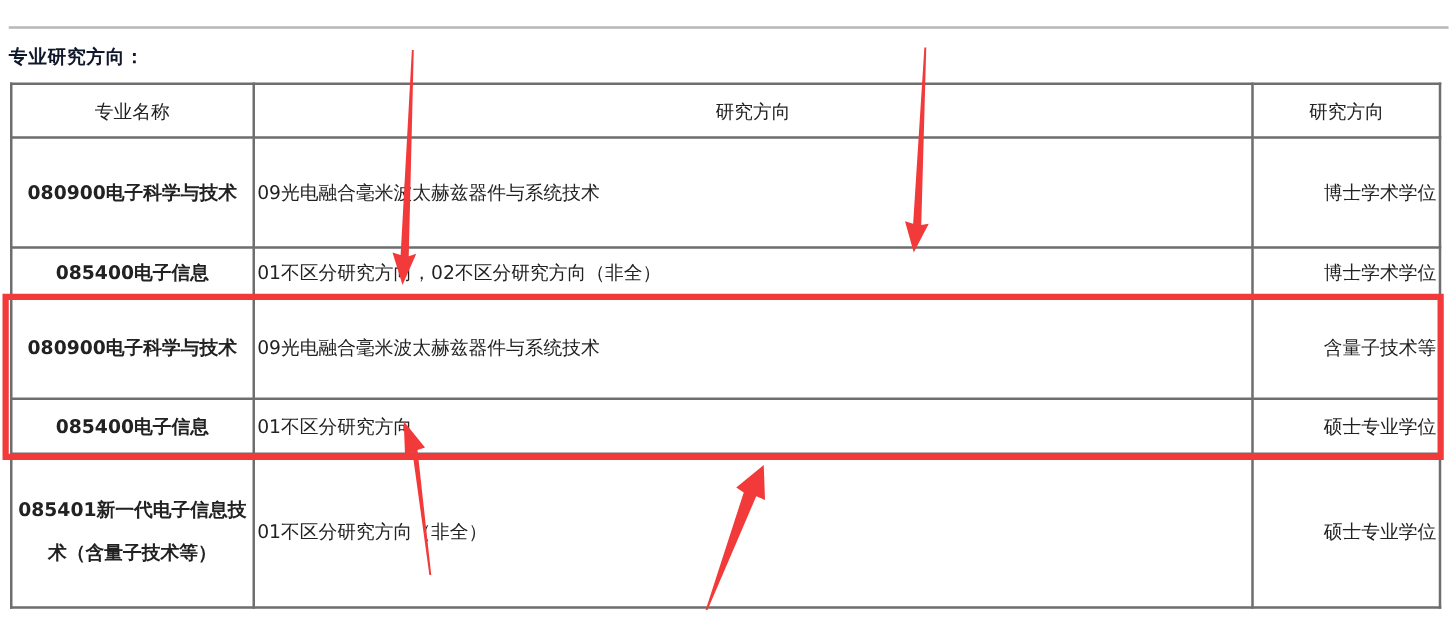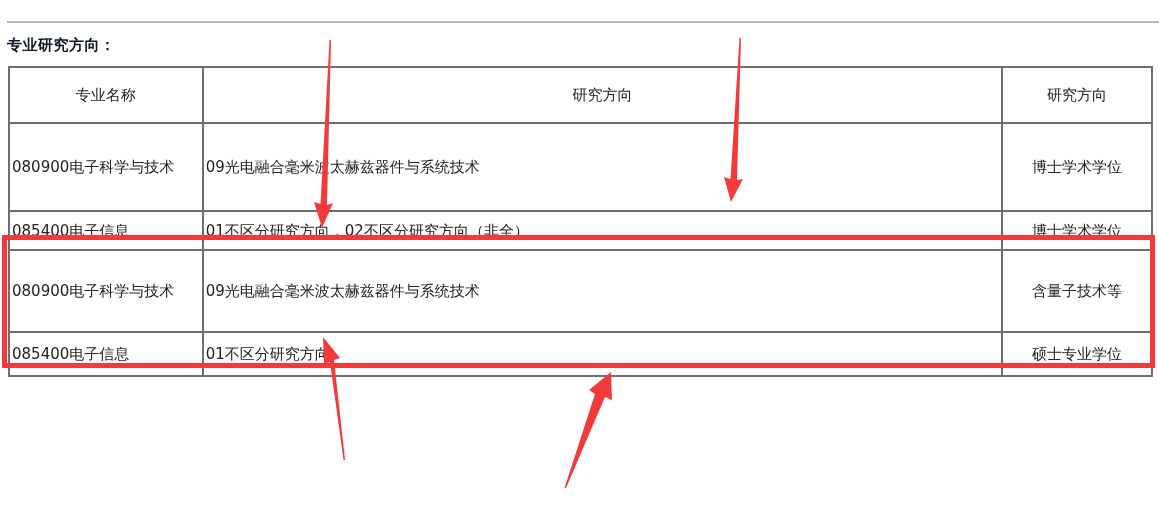--- a/index.html
+++ b/index.html
@@ -2,24 +2,24 @@
 <html><head>
 <meta charset="utf-8">
 <style>
   * { box-sizing: border-box; margin: 0; padding: 0; }
   html, body { width: 1159px; height: 507px; background: #ffffff; overflow: hidden; }
   body { position: relative; font-family: "DejaVu Sans", "Liberation Sans", sans-serif; color: #222; }
   .hr { position: absolute; left: 7px; top: 21px; width: 1152px; height: 2px; background: #b8b8b8; }
   .section-title { position: absolute; left: 7px; top: 36px; font-size: 15px; font-weight: bold; color: #0f172a; letter-spacing: 0.5px; }
   table.majors { position: absolute; left: 8px; top: 66px; width: 1145px; border-collapse: collapse; font-size: 15px; color: #222; }
   table.majors th, table.majors td { border: 2px solid #6e6e6e; padding: 0 2px; vertical-align: middle; line-height: 34px; }
-  table.majors th { font-weight: normal; text-align: center; height: 56px; border-radius: 20px; }
-  .col-name { width: 194px; text-align: left; }
+  table.majors th { font-weight: normal; text-align: center; height: 43px; border-radius: 20px; }
+  .col-name { width: 194px; text-align: center; font-weight: bold; }
   .col-dir { width: 801px; text-align: left; margin-top: 40px; }
-  .col-type { width: 150px; text-align: center; }
+  .col-type { width: 150px; text-align: right; }
   tr.r1 td { height: 88px; }
   tr.r2 td { height: 39px; }
   tr.r3 td { height: 82px; }
   tr.r4 td { height: 44px; }
   tr.r5 td { height: 123px; }
   .highlight-box { position: absolute; left: 2px; top: 235px; width: 1153px; height: 133px; border: 5px solid #f23a3a; pointer-events: none; }
   svg.arrows { position: absolute; left: 0; top: 0; width: 1159px; height: 507px; pointer-events: none; }
 </style>
 </head>
 <body>
@@ -50,20 +50,25 @@
     <tr class="r3">
       <td class="col-name">080900电子科学与技术</td>
       <td class="col-dir">09光电融合毫米波太赫兹器件与系统技术</td>
       <td class="col-type">含量子技术等</td>
     </tr>
     <tr class="r4">
       <td class="col-name">085400电子信息</td>
       <td class="col-dir">01不区分研究方向</td>
       <td class="col-type">硕士专业学位</td>
     </tr>
+    <tr class="r5">
+      <td class="col-name">085401新一代电子信息技术（含量子技术等）</td>
+      <td class="col-dir">01不区分研究方向（非全）</td>
+      <td class="col-type">硕士专业学位</td>
+    </tr>
   </tbody>
 </table>
 
 <div class="highlight-box"></div>
 
 <svg class="arrows" viewBox="0 0 1159 507" xmlns="http://www.w3.org/2000/svg">
   <g fill="#f23a3a">
 
     <polygon points="329.5,40 331,40 327,205 333,203 322,228 314,202 320.5,204"></polygon>
 

